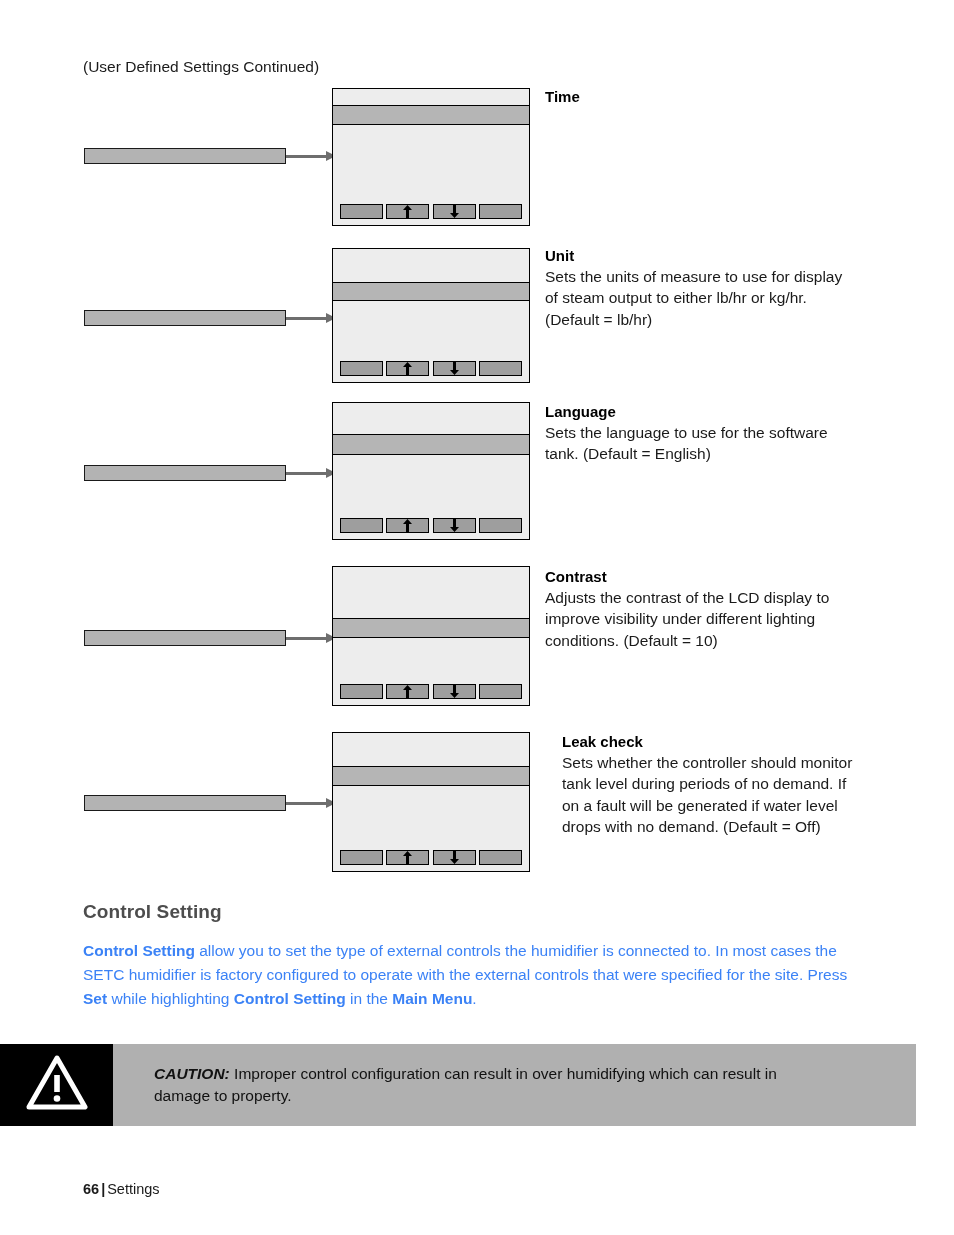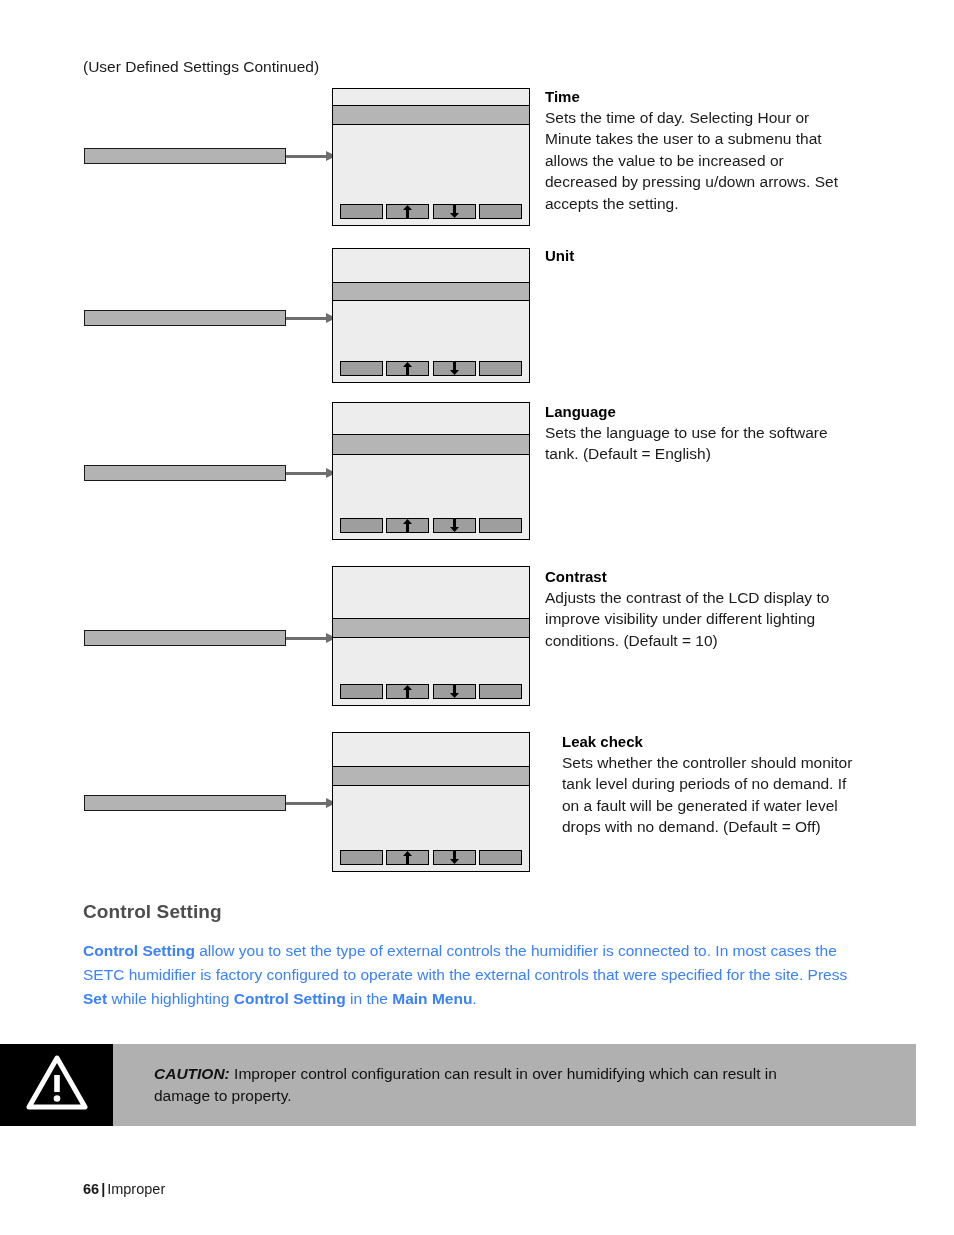--- a/index.html
+++ b/index.html
@@ -232,21 +232,20 @@
       <div class="softkey">
         <svg width="11" height="13" viewBox="0 0 11 13" aria-hidden="true">
             <path d="M5.5 13 L1 8 L4 8 L4 0 L7 0 L7 8 L10 8 Z" fill="#000"></path>
           </svg>
       </div>
       <div class="softkey"></div>
     </div>
   </div>
   <div class="desc" style="top:87px;">
     <h3>Time</h3>
-    <p>Sets the time of day.  Selecting Hour or Minute takes the user to a submenu that allows the value to be increased or decreased by pressing u/down arrows.  Set accepts the setting.</p>
   </div>
 </div>
 
 <div class="diagram-row" style="top:0;">
   <div class="callout-bar" style="top:310px;"></div>
   <div class="connector" style="top:313px; width:50px;">
     <div class="shaft"></div>
     <div class="head"></div>
   </div>
   <div class="lcd" style="top:248px; height:135px;">
@@ -263,20 +262,21 @@
       <div class="softkey">
         <svg width="11" height="13" viewBox="0 0 11 13" aria-hidden="true">
             <path d="M5.5 13 L1 8 L4 8 L4 0 L7 0 L7 8 L10 8 Z" fill="#000"></path>
           </svg>
       </div>
       <div class="softkey"></div>
     </div>
   </div>
   <div class="desc" style="top:246px;">
     <h3>Unit</h3>
+    <p>Sets the units of measure to use for display of steam output to either lb/hr or kg/hr.  (Default = lb/hr)</p>
   </div>
 </div>
 
 <div class="diagram-row" style="top:0;">
   <div class="callout-bar" style="top:465px;"></div>
   <div class="connector" style="top:468px; width:50px;">
     <div class="shaft"></div>
     <div class="head"></div>
   </div>
   <div class="lcd" style="top:402px; height:138px;">
@@ -380,14 +380,14 @@
         <circle cx="31" cy="43.5" r="3.3" fill="#ffffff"></circle>
       </svg>
     </span>
   </div>
   <div class="caution-text-box">
     <div class="caution-text"><span class="caution-label">CAUTION:</span><span> Improper control configuration can result in over humidifying which can result in damage to property.</span></div>
   </div>
 </div>
 
 <div class="footer">
-  <span class="pagenum">66</span><span class="sep">|</span><span>Improper</span>
+  <span class="pagenum">66</span><span class="sep">|</span><span>Settings</span>
 </div>
 
 </body></html>

